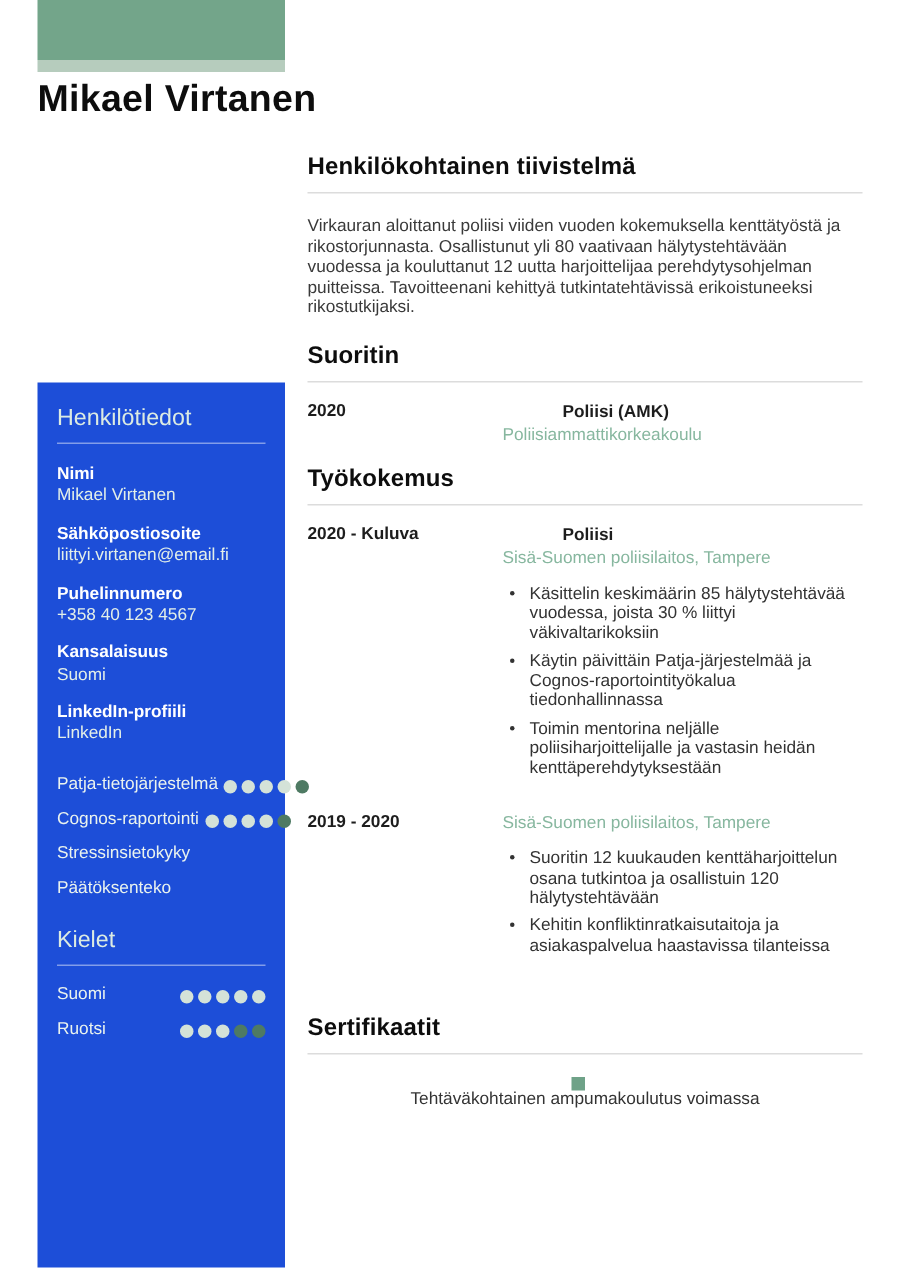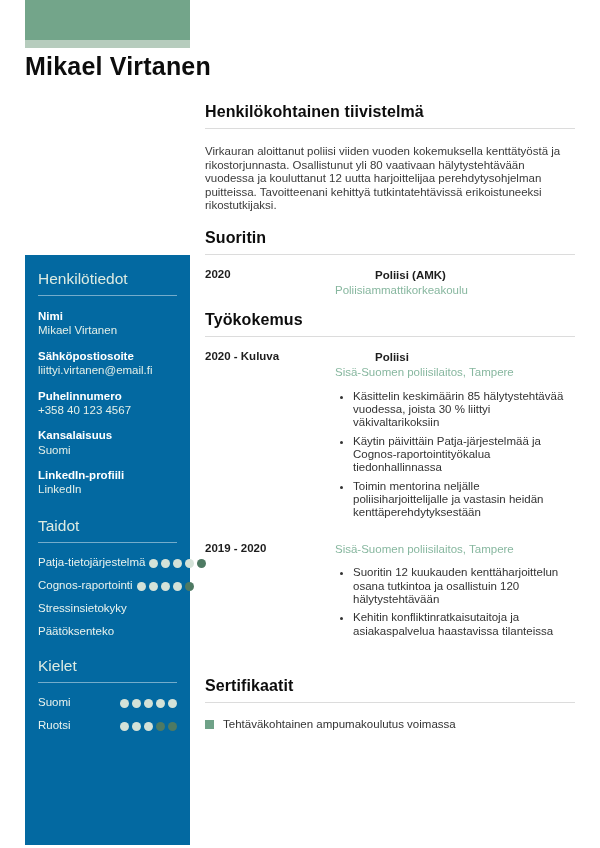--- a/index.html
+++ b/index.html
@@ -27,21 +27,21 @@
     position: absolute; left: 25px; top: 52px;
     font-size: 25px; font-weight: bold;
     letter-spacing: 0.2px;
     color: #0d0d0d;
   }
 
   
   .sidebar {
     position: absolute; left: 25px; top: 255px;
     width: 165px; height: 590px;
-    background: #0369a1;
+    background: #1d4ed8;
     box-sizing: border-box;
     padding: 15px 13px 12px 13px;
     color: #ffffff;
   }
   .side-heading {
     font-size: 15.5px;
     font-weight: normal;
     color: #dcebe2;
     padding-bottom: 7px;
     border-bottom: 1px solid rgba(255,255,255,0.45);
@@ -94,21 +94,21 @@
     padding: 0 0 0 18px;
     list-style: disc;
   }
   .bullets li {
     font-size: 11.5px; line-height: 1.16;
     color: #333333;
     margin-bottom: 5px;
   }
   .entry-job2 { margin-top: 17px; }
 
-  .cert-row { display: flex; align-items: center; margin-top: 15px; }
+  .cert-row { display: flex; align-items: center; margin-top: 15px; flex-direction: column; }
   .cert-square { width: 9px; height: 9px; background: #6fa288; margin-right: 9px; flex: 0 0 9px; }
   .cert-text { font-size: 11.5px; color: #333333; }
 </style>
 </head>
 <body>
 
 <div class="header-block"></div>
 <div class="header-strip"></div>
 <div class="name">Mikael Virtanen</div>
 
@@ -133,21 +133,20 @@
       <div class="field-label">Kansalaisuus</div>
       <div class="field-value">Suomi</div>
     </div>
     <div class="field">
       <div class="field-label">LinkedIn-profiili</div>
       <div class="field-value">LinkedIn</div>
     </div>
   </div>
 
   <div class="side-section">
-    <div class="side-heading">Taidot</div>
 
     <div class="rate-row">
       <span class="rate-label">Patja-tietojärjestelmä</span>
       <span class="dots">
           <span class="dot dot-filled"></span>
           <span class="dot dot-filled"></span>
           <span class="dot dot-filled"></span>
           <span class="dot dot-filled"></span>
           <span class="dot dot-empty"></span>
         </span>

